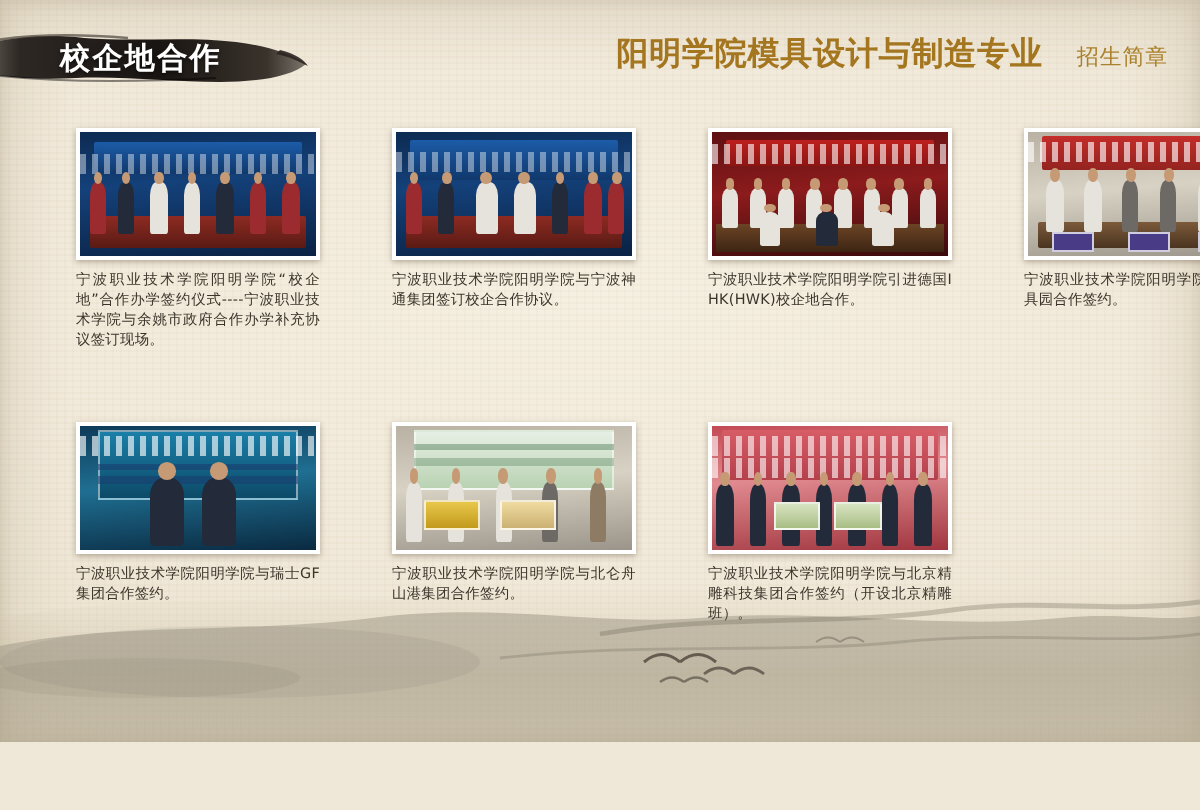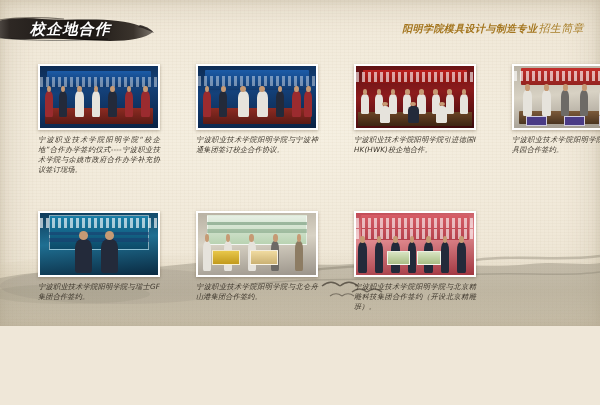--- a/index.html
+++ b/index.html
@@ -10,25 +10,24 @@
   }
   body {
     background: #efe7d8;
     position: relative;
   }
 
   
   #page {
     position: absolute;
     left: 0; top: 0;
-    width: 600px; height: 326px;
+    width: 600px; height: 371px;
     background:
       radial-gradient(ellipse 140% 90% at 50% 40%, #f6f0e2 0%, #f0e8d8 46%, #e8dfcb 78%, #ded3bc 100%);
     overflow: hidden;
-    font-style: italic;
   }
   
   #page::before {
     content: "";
     position: absolute; inset: 0;
     background-image:
       repeating-linear-gradient(0deg, rgba(160,140,105,0.045) 0 1px, rgba(0,0,0,0) 1px 3px),
       repeating-linear-gradient(90deg, rgba(160,140,105,0.035) 0 1px, rgba(0,0,0,0) 1px 4px);
     pointer-events: none;
   }
@@ -64,30 +63,30 @@
     z-index: 2;
   }
   .header-right {
     position: absolute;
     right: 16px; top: 19px;
     white-space: nowrap;
     line-height: 16px;
   }
   .hr-major {
     color: #a4761f;
-    font-size: 10px;
+    font-size: 16px;
     font-weight: bold;
     letter-spacing: 0.4px;
   }
   .hr-minor {
     color: #a9802c;
     font-size: 11px;
     font-weight: normal;
     letter-spacing: 0.4px;
-    margin-left: 1px;
+    margin-left: 17px;
   }
 
   
   #grid {
     position: absolute;
     left: 38px; top: 64px;
     width: 524px;
     display: grid;
     grid-template-columns: repeat(4, 122px);
     column-gap: 12px;

